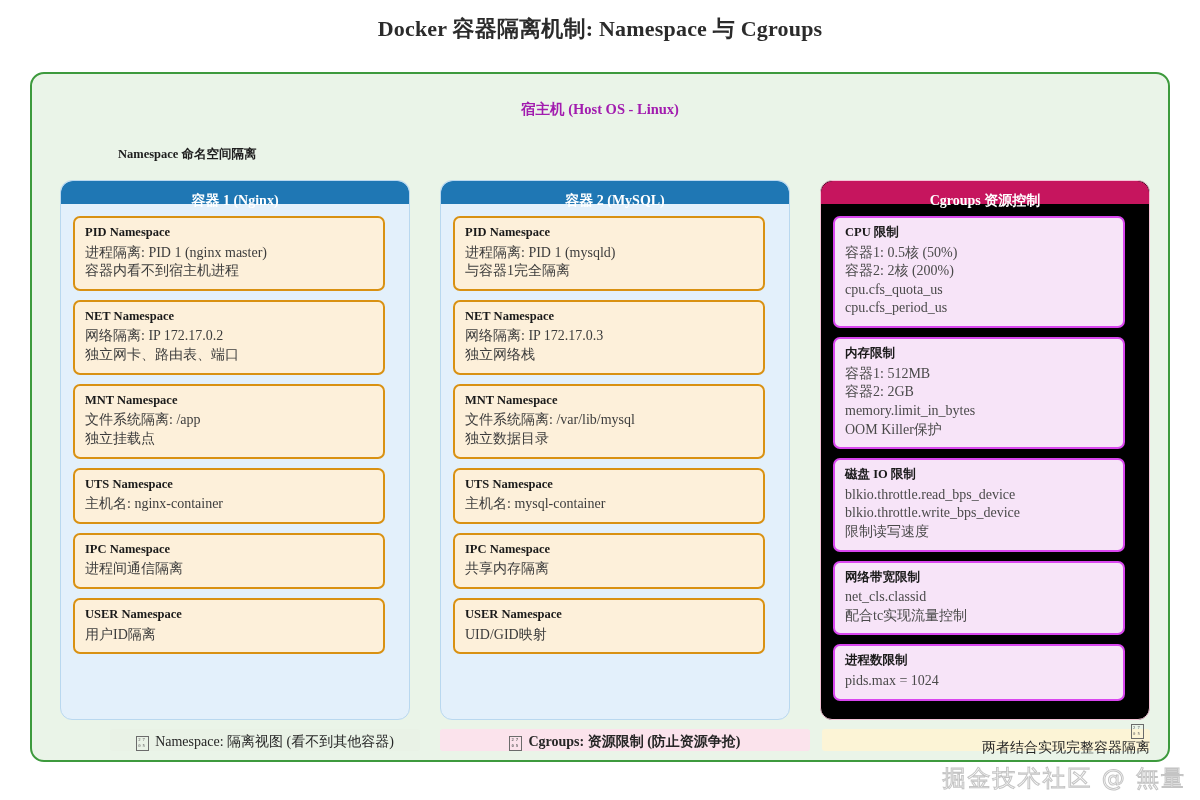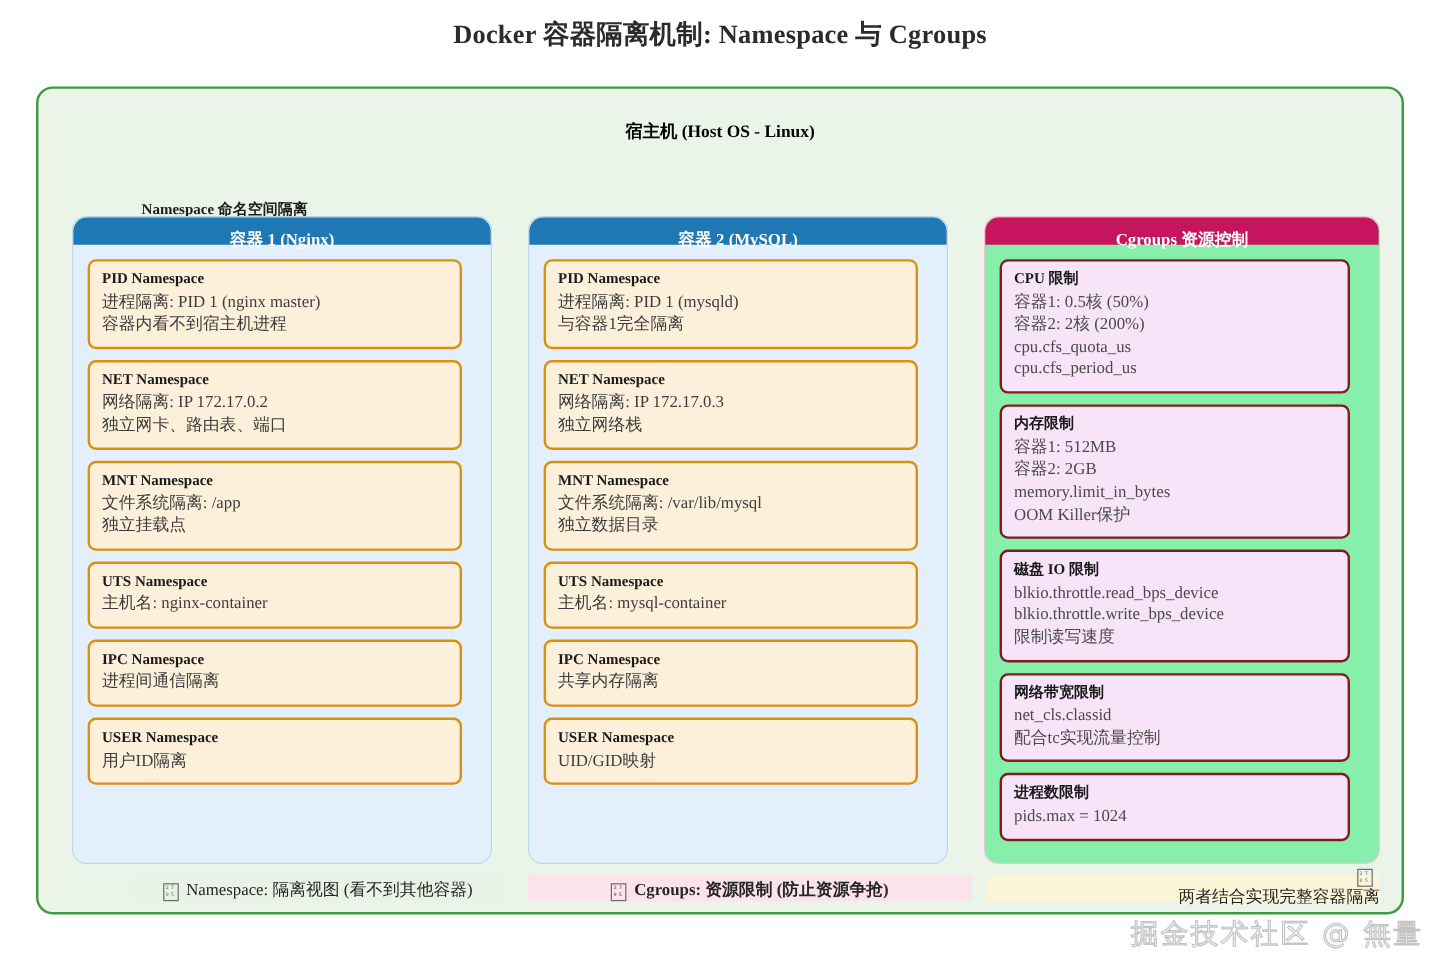--- a/index.html
+++ b/index.html
@@ -18,25 +18,25 @@
 
   
   #host-box{
     position:absolute;left:30px;top:72px;width:1140px;height:690px;
     border:2px solid #3d9a3d;border-radius:14px;
     background:#eaf4e8;
     box-sizing:border-box;
   }
   #host-label{
     position:absolute;top:100px;left:0;width:1200px;text-align:center;
-    font-size:14.5px;font-weight:bold;color:#000000;
+    font-size:14.5px;font-weight:bold;color:#a21caf;
   }
   #ns-group-label{
     position:absolute;left:118px;top:146px;
-    font-size:12.5px;font-weight:bold;color:#1d1d1d;margin-top:20px;
+    font-size:12.5px;font-weight:bold;color:#1d1d1d;
   }
 
   
   .panel{
     position:absolute;
     border-radius:12px;
     box-sizing:border-box;
     overflow:hidden;
   }
   .panel-head{
@@ -62,21 +62,21 @@
     border-radius:7px;
     box-sizing:border-box;
     margin-bottom:9px;
     padding:7px 10px 8px 10px;
   }
   .card-ns{
     border:2px solid #d99112;
     background:#fdf0da;
   }
   .card-cg{
-    border:2px solid #7f1d1d;
+    border:2px solid #d946ef;
     background:#f7e4f8;
   }
   .card-title{
     font-size:12.5px;font-weight:bold;color:#1a1a1a;
     margin-bottom:3px;line-height:1.25;
   }
   .card-line{
     font-size:14px;color:#3d3d3d;line-height:1.33;
     white-space:pre;
   }
@@ -187,21 +187,21 @@
         <div class="card-title">IPC Namespace</div>
         <div class="card-line">共享内存隔离</div>
       </div>
       <div class="card card-ns">
         <div class="card-title">USER Namespace</div>
         <div class="card-line">UID/GID映射</div>
       </div>
     </div>
 </div>
 
-<div class="panel" id="panel-cg" style="background: #86efac;">
+<div class="panel" id="panel-cg" style="background: #000000;">
   <div class="panel-head" style="background: rgb(198, 21, 94);">Cgroups 资源控制</div>
   <div class="panel-body">
       <div class="card card-cg">
         <div class="card-title">CPU 限制</div>
         <div class="card-line">容器1: 0.5核 (50%)</div>
         <div class="card-line">容器2: 2核 (200%)</div>
         <div class="card-line">cpu.cfs_quota_us</div>
         <div class="card-line">cpu.cfs_period_us</div>
       </div>
       <div class="card card-cg">

